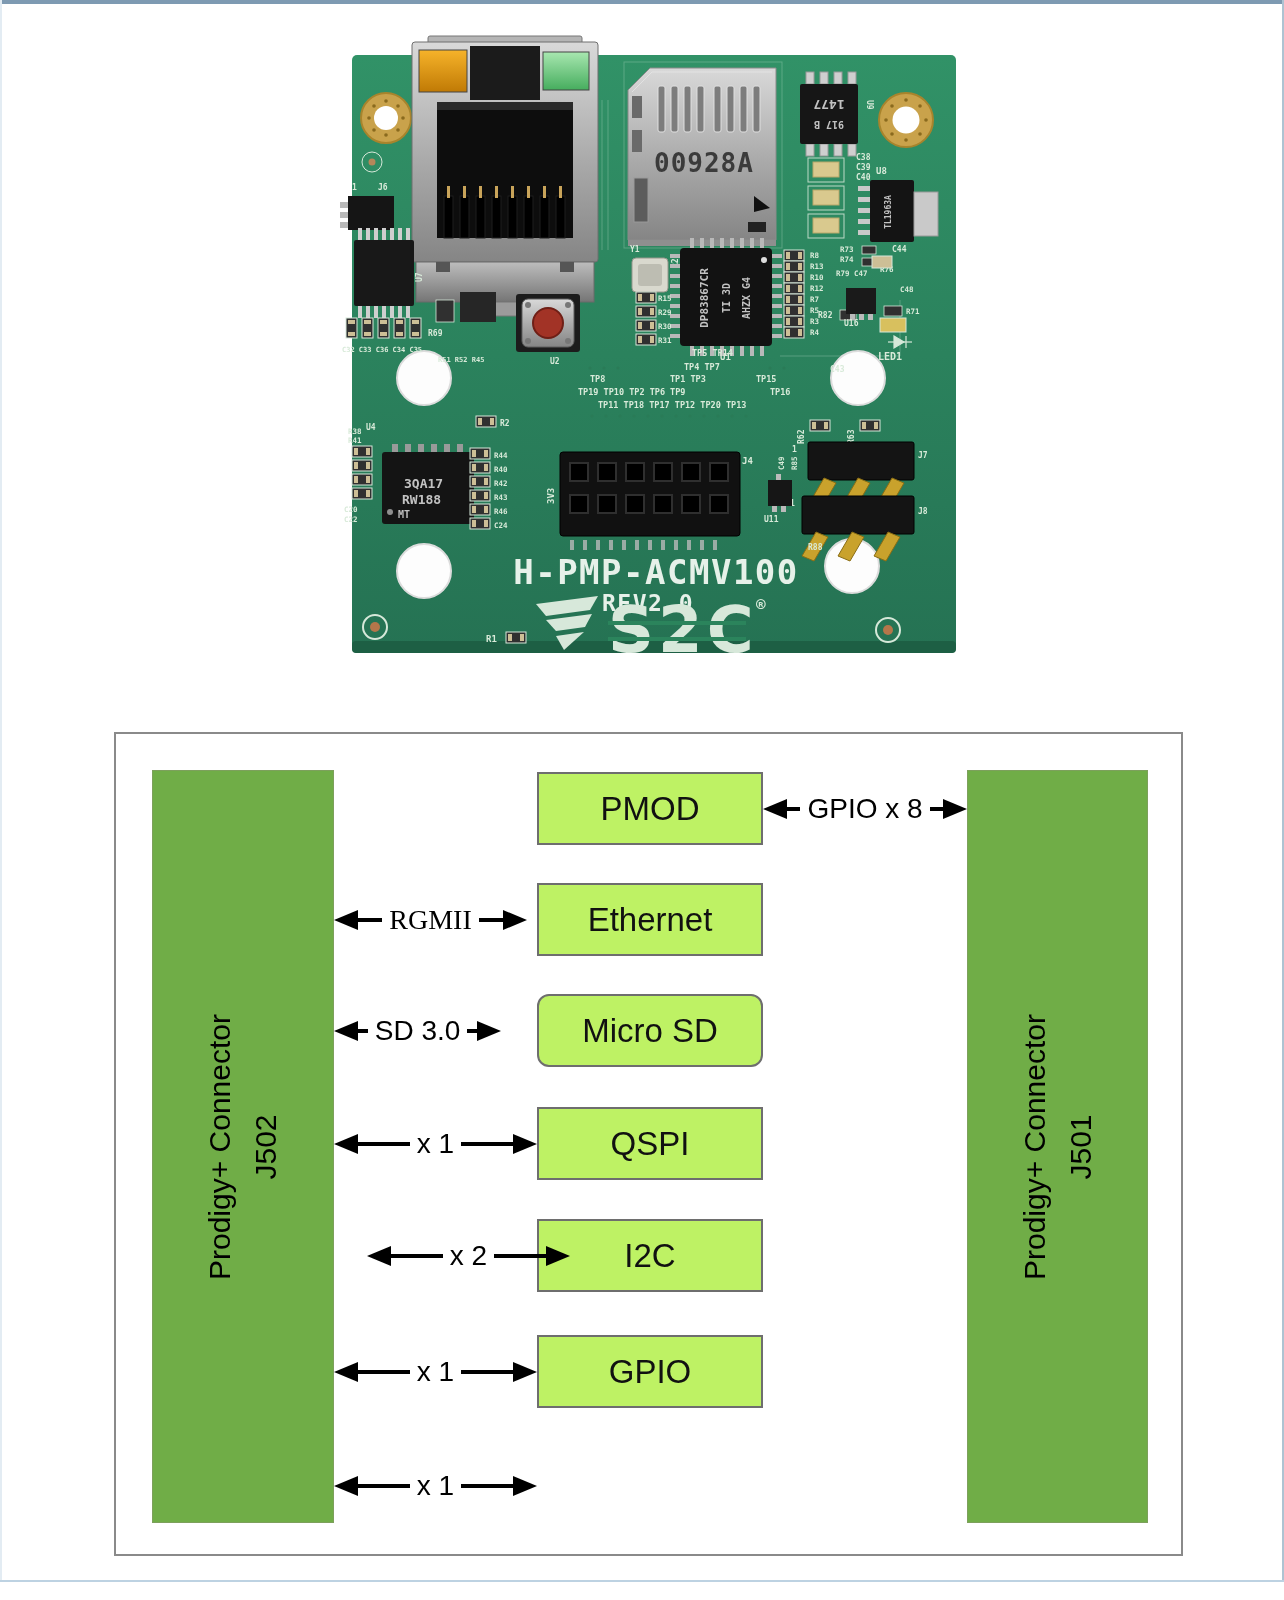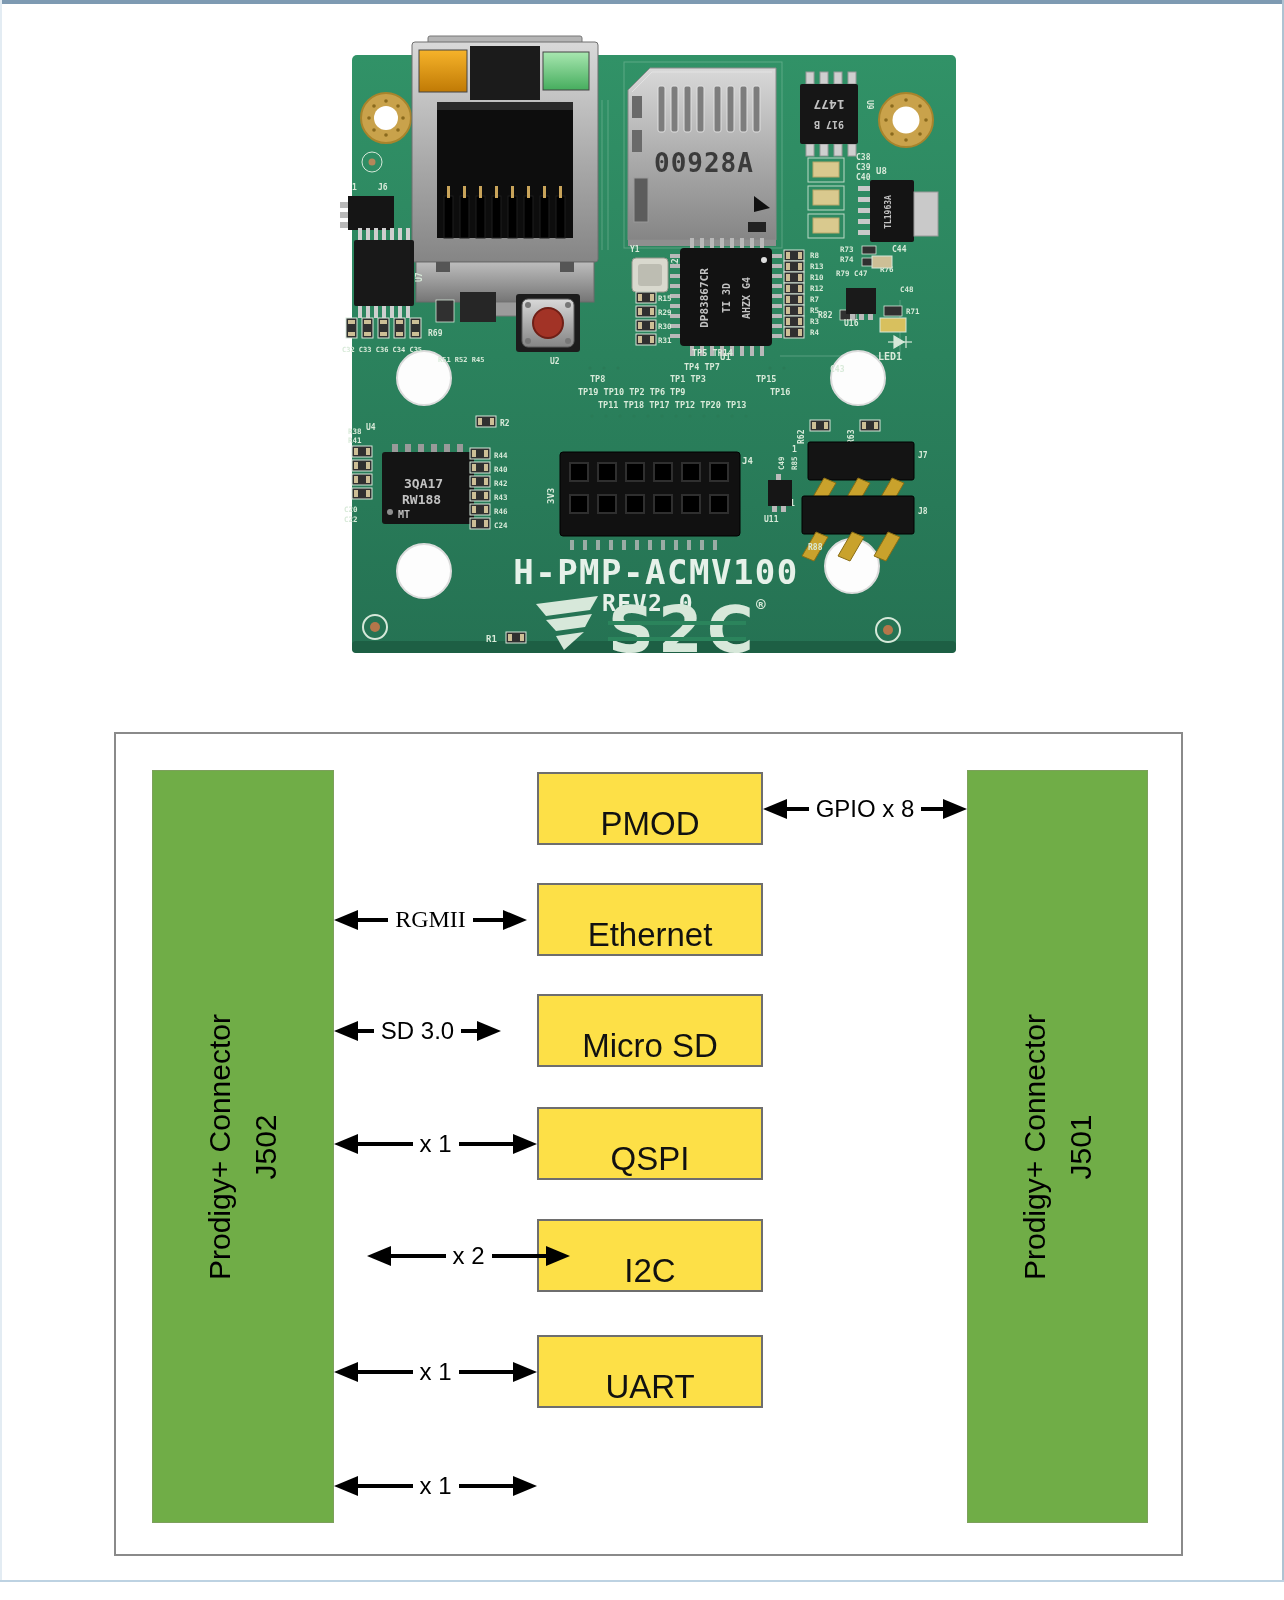--- a/index.html
+++ b/index.html
@@ -11,29 +11,29 @@
   .f-right{position:absolute;left:1282px;top:0;width:2px;height:1582px;background:#aec3d2;}
   .f-bottom{position:absolute;left:0;top:1580px;width:1284px;height:2px;background:#bdd2e2;}
 
   
   .dbox{position:absolute;left:114px;top:732px;width:1069px;height:824px;background:#fff;
         border:2px solid #8a8a8a;box-sizing:border-box;}
   .conn{position:absolute;top:36px;width:182px;height:753px;background:#70ad47;border:1px solid #7da05c;
         box-sizing:border-box;}
   .conn .rot{position:absolute;left:50%;top:50%;transform:translate(-50%,-50%) rotate(-90deg);
         text-align:center;font-size:30px;line-height:46px;color:#000;white-space:nowrap;}
-  .module{position:absolute;left:421px;width:226px;height:73px;background:#fde047;
-        border:2px solid #6e6e6e;box-sizing:border-box;display:flex;align-items:flex-end;
+  .module{position:absolute;left:421px;width:226px;height:73px;background:#bef264;
+        border:2px solid #6e6e6e;box-sizing:border-box;display:flex;align-items:center;
         justify-content:center;font-size:33px;color:#111;}
   .arrow{position:absolute;height:33px;display:flex;align-items:center;}
   .ah{width:0;height:0;border-top:10px solid transparent;border-bottom:10px solid transparent;}
   .ah.l{border-right:24px solid #000;}
   .ah.r{border-left:24px solid #000;}
   .ln{flex:1;height:4px;background:#000;}
-  .al{font-size:24px;color:#000;padding:0 7px;white-space:nowrap;}
+  .al{font-size:28px;color:#000;padding:0 7px;white-space:nowrap;}
 
   
   .silk{font-family:"DejaVu Sans Mono",monospace;font-weight:bold;fill:#d8ead9;}
   .cm{font-family:"DejaVu Sans Mono",monospace;font-weight:bold;fill:#c2c2c2;}
   .sdm{font-family:"DejaVu Sans Mono",monospace;font-weight:bold;fill:#3b3b3b;letter-spacing:1px;}
   .bn{font-family:"DejaVu Sans Mono",monospace;font-weight:bold;fill:#e6f1e9;letter-spacing:1.5px;text-anchor:middle;}
   .logo{font-family:"DejaVu Sans",sans-serif;font-weight:800;fill:#d7e8da;letter-spacing:4px;}
 </style>
 </head>
 <body>
@@ -563,31 +563,31 @@
         <div>J501</div>
       </div>
     </div>
 
     <div class="module" style="top:38px;">
         <span>PMOD</span>
       </div>
     <div class="module" style="top:149px;">
         <span>Ethernet</span>
       </div>
-    <div class="module" style="top:260px;">
+    <div class="module" style="top:260px;border-radius:12px;">
         <span>Micro SD</span>
       </div>
     <div class="module" style="top:373px;">
         <span>QSPI</span>
       </div>
     <div class="module" style="top:485px;">
         <span>I2C</span>
       </div>
     <div class="module" style="top:601px;">
-        <span>UART</span>
+        <span>GPIO</span>
       </div>
 
     <div class="arrow" style="left:647px;top:58px;width:204px;">
       <span class="ah l"></span>
         <span class="ln"></span>
       <span class="al">GPIO x 8</span>
       <span class="ln"></span>
         <span class="ah r"></span>
     </div>
 

